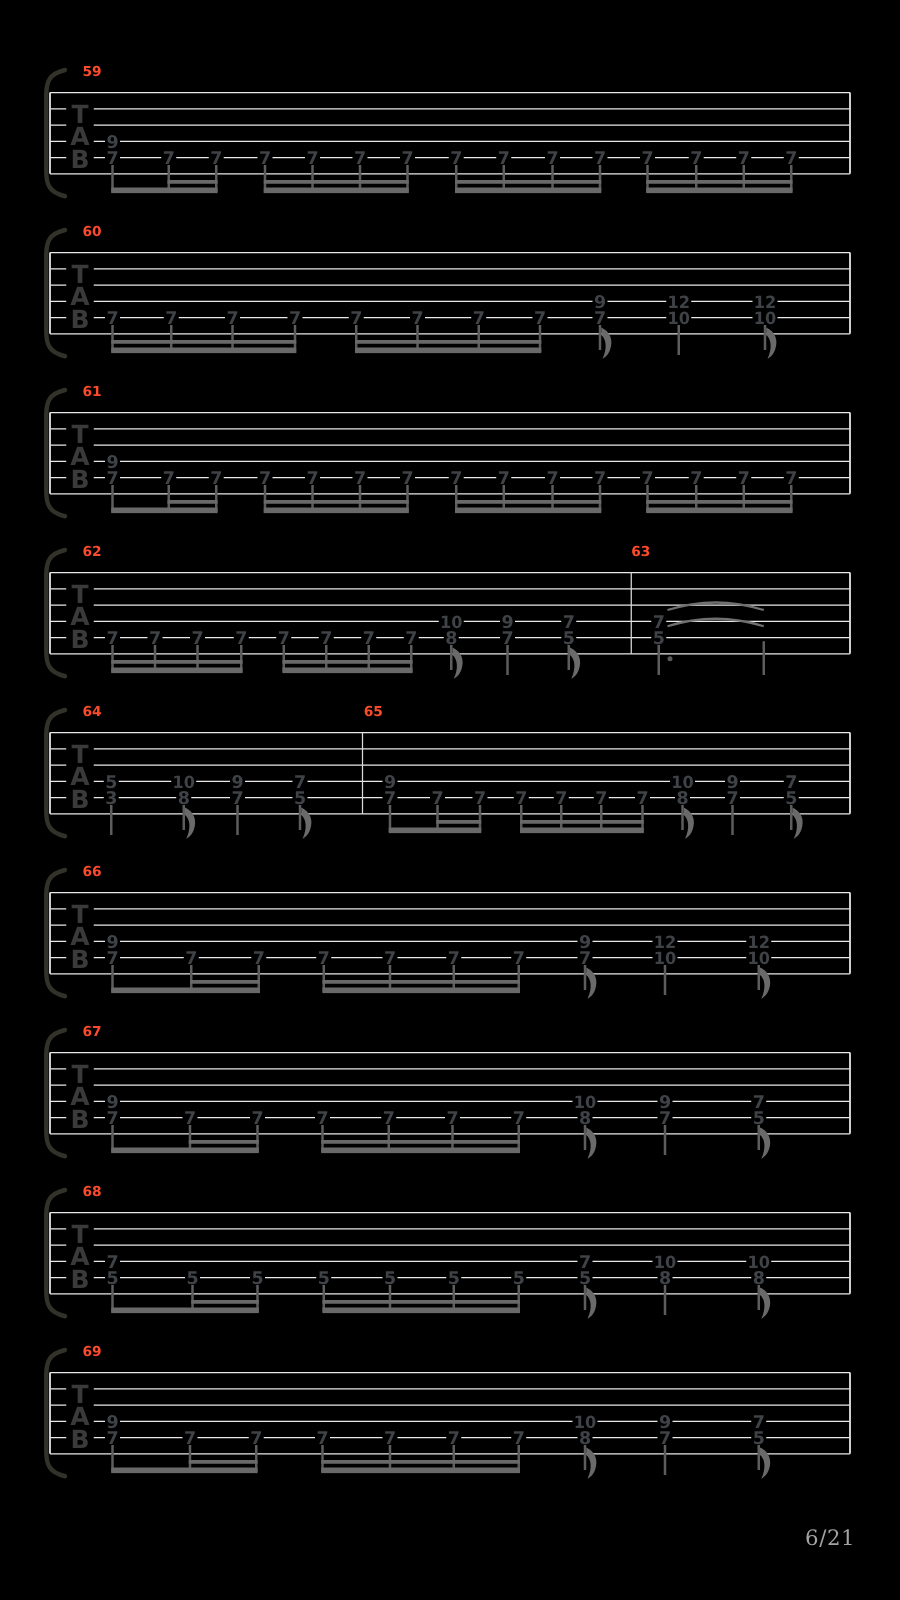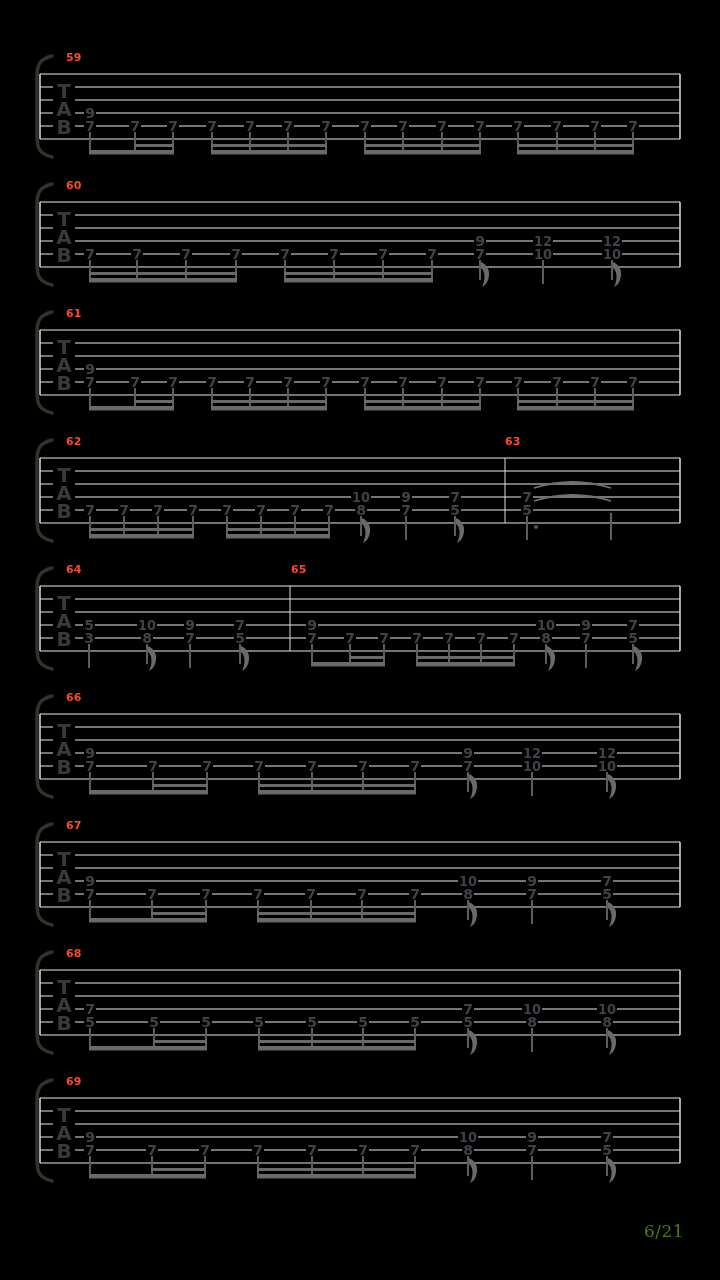--- a/index.html
+++ b/index.html
@@ -10,21 +10,21 @@
     overflow:hidden;
     font-family:"DejaVu Sans", sans-serif;
   }
   #score { position:absolute; left:0; top:0; }
   .page-indicator {
     position:absolute;
     left:644px; top:1221px;
     width:44px;
     font-family:"DejaVu Serif", serif;
     font-size:17px;
-    color:#4d7c0f;
+    color:#a3a3a3;
     letter-spacing:0.5px;
   }
   svg text { font-family:"DejaVu Sans", sans-serif; }
 </style>
 </head>
 <body>
 
 <div>
   <svg id="score" width="720" height="1280" viewBox="0 0 720 1280">
       <g>

